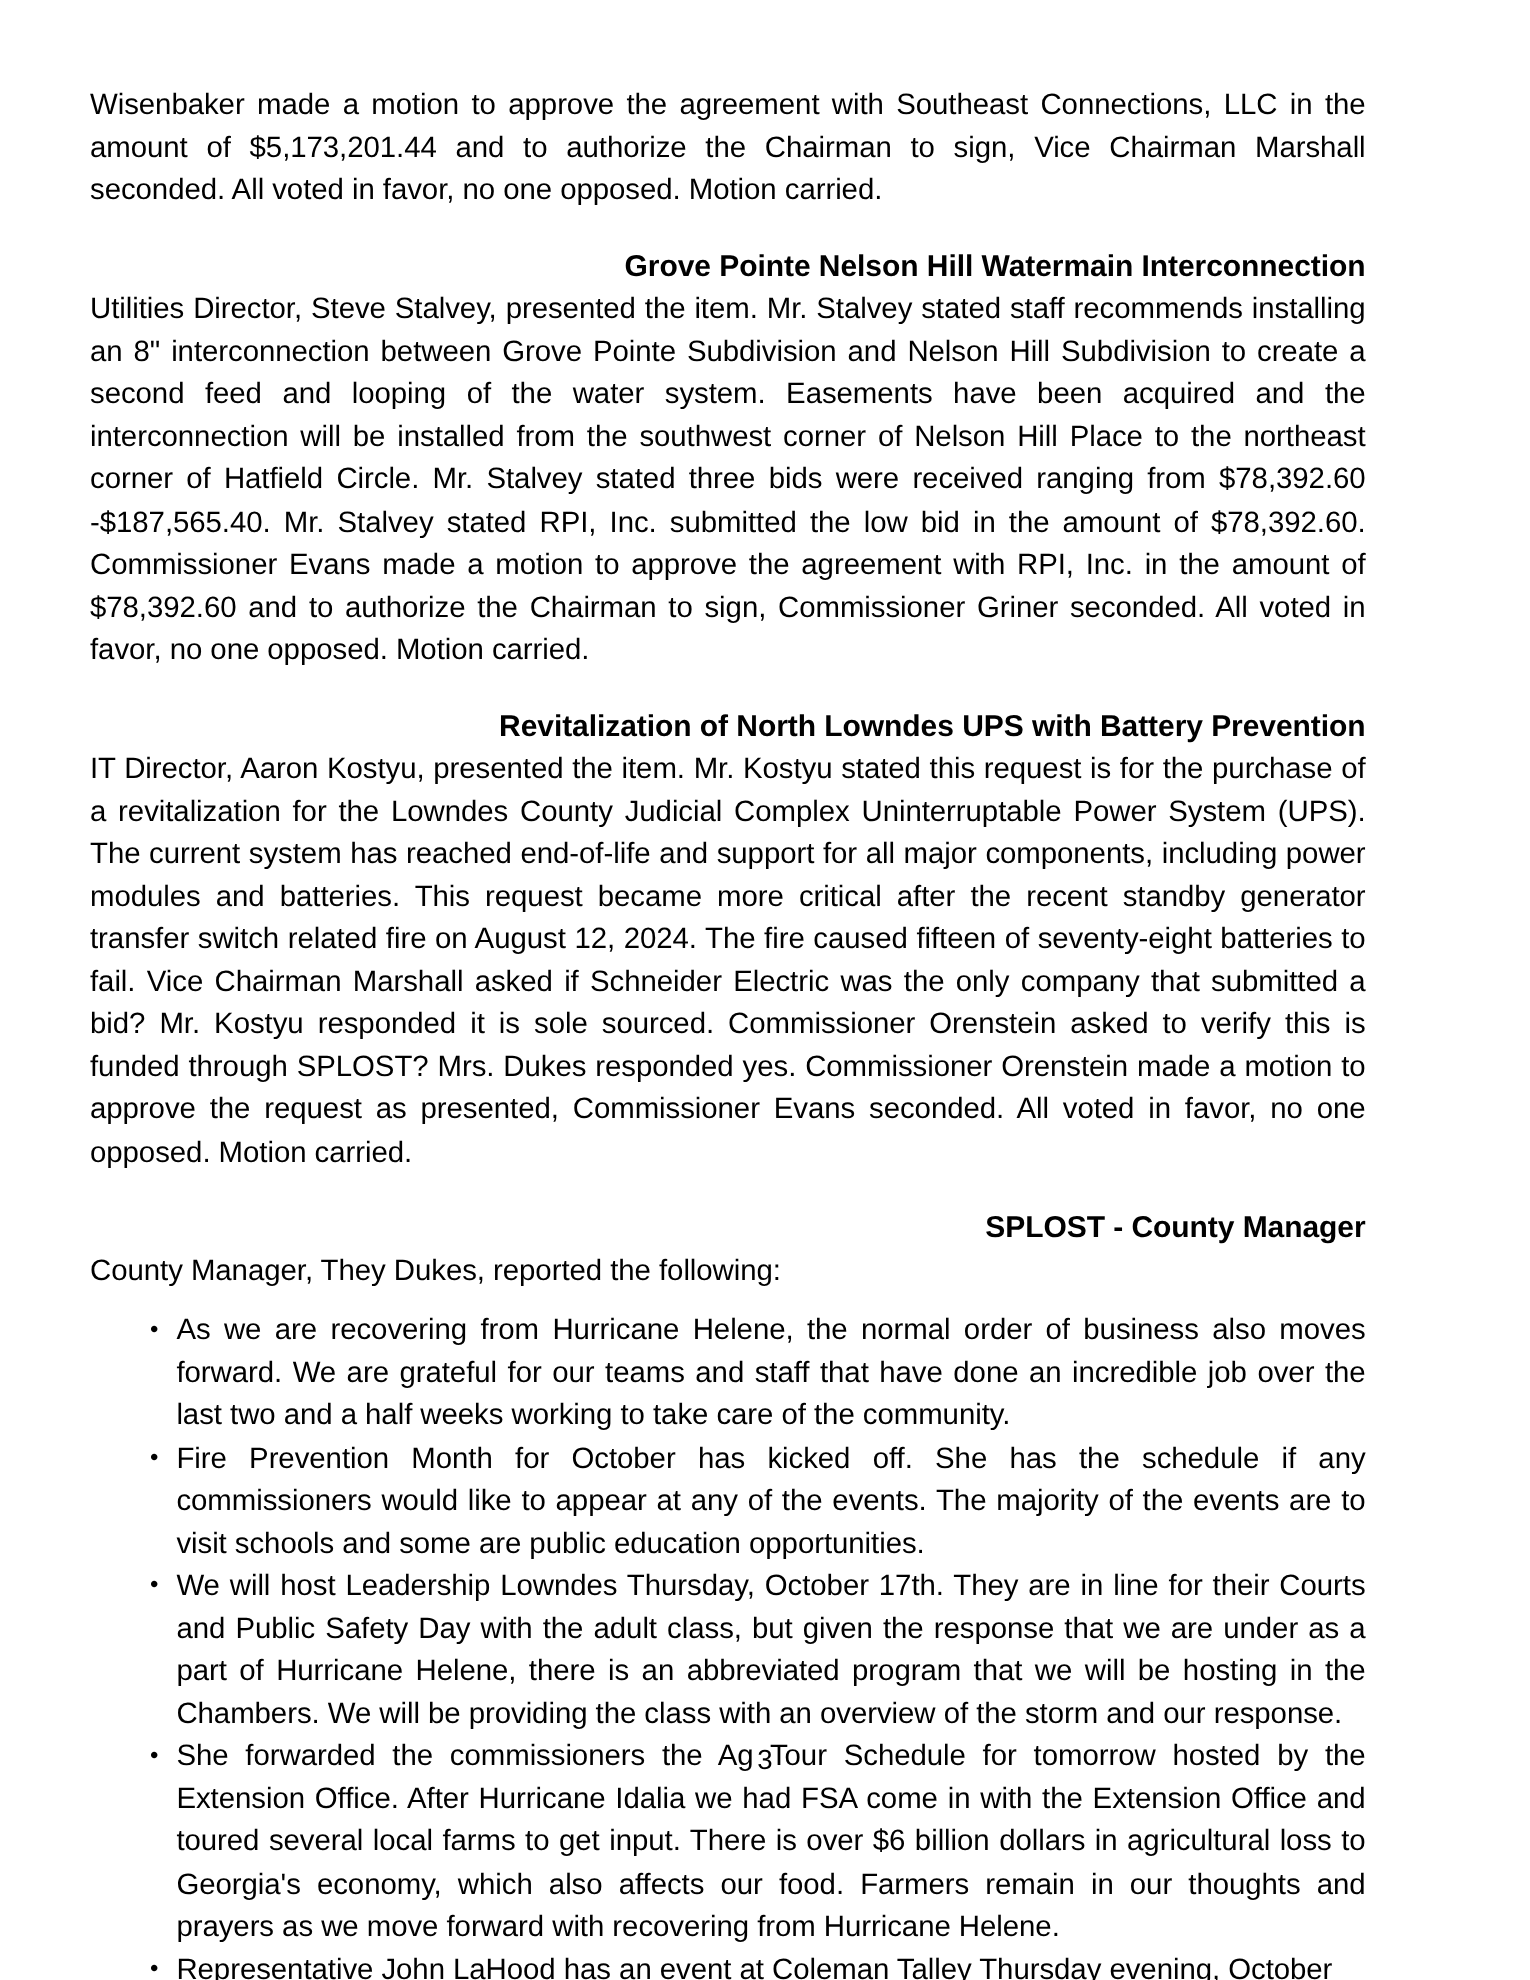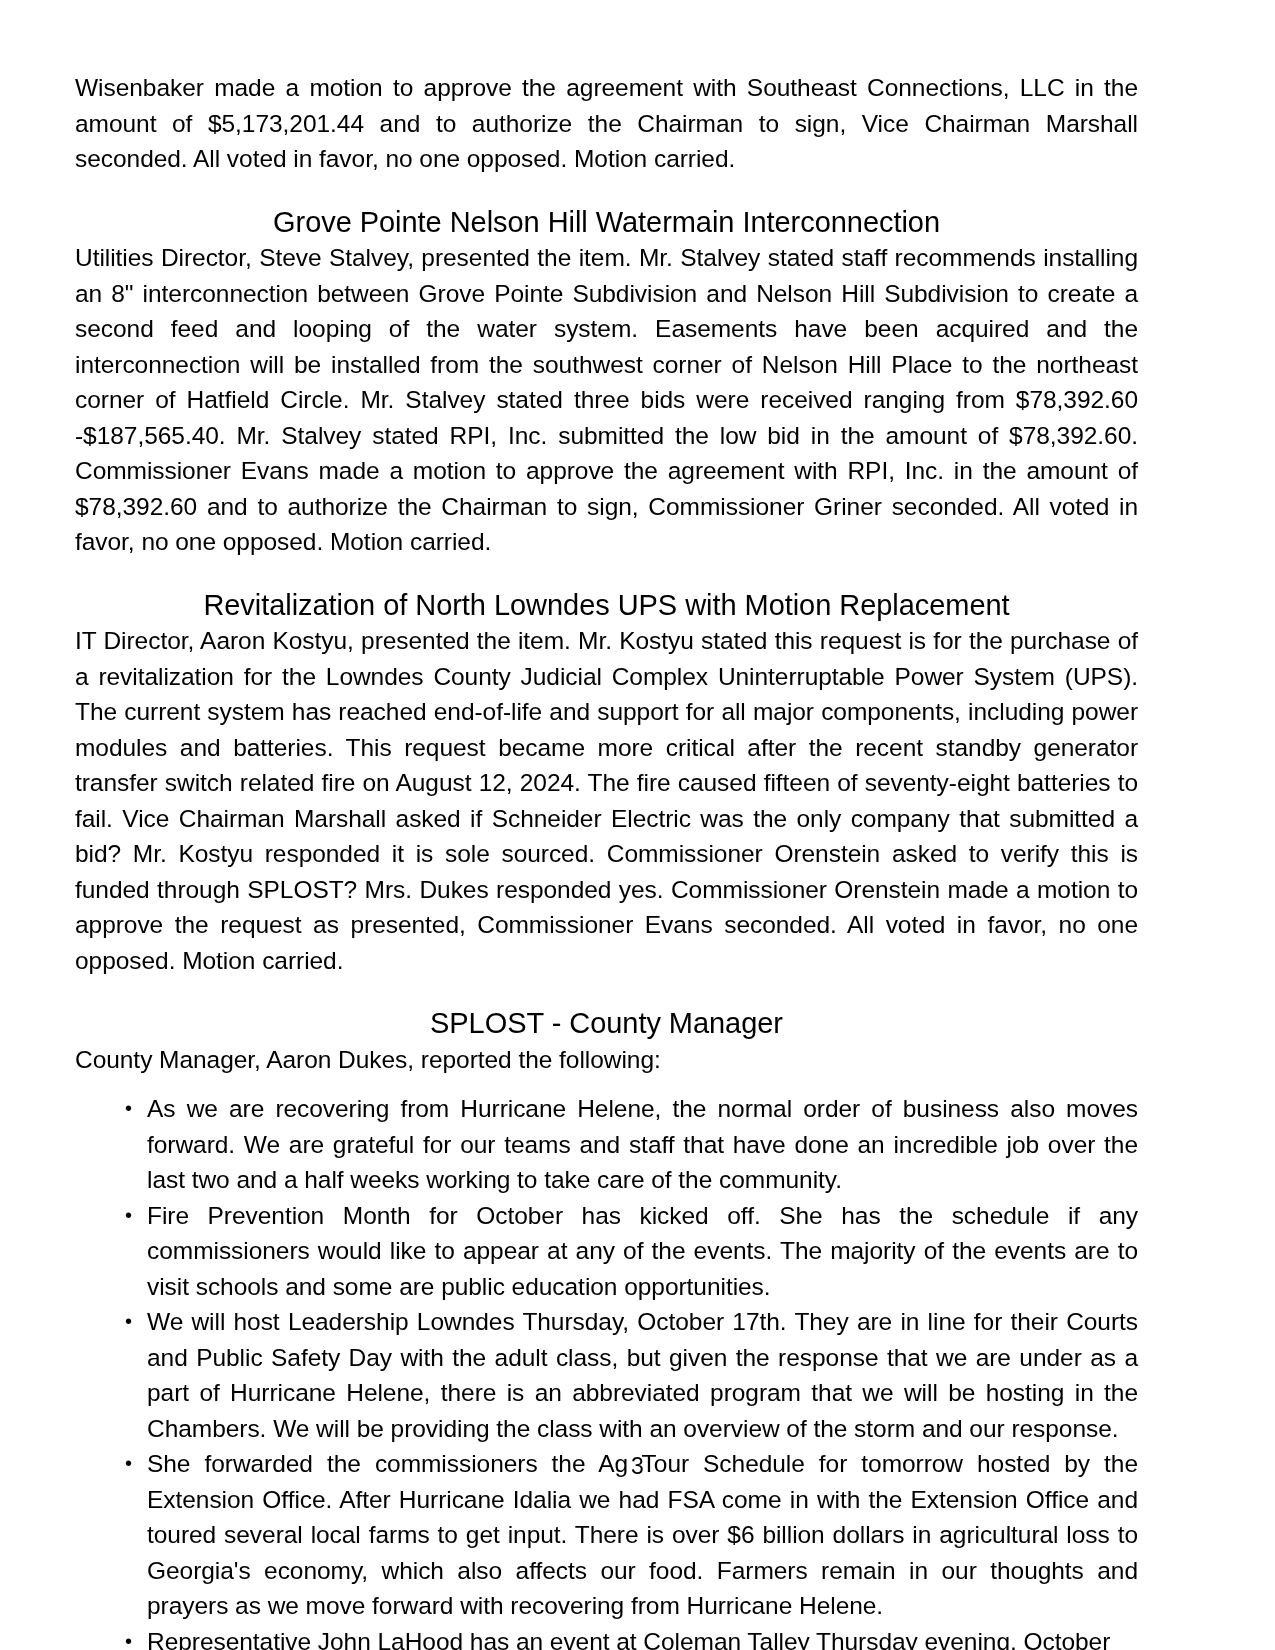--- a/index.html
+++ b/index.html
@@ -38,24 +38,24 @@
     letter-spacing: -0.05px;
   }
   .para-block {
     margin-bottom: 28px;
   }
   .para-block:last-child {
     margin-bottom: 0;
   }
   h2.section-heading {
     margin: 0;
-    font-size: 29px;
+    font-size: 25px;
     line-height: 35.5px;
-    font-weight: normal;
-    text-align: center;
+    font-weight: bold;
+    text-align: right;
     letter-spacing: -0.05px;
   }
   ul.report-list {
     margin: 14px 0 0 0;
     padding: 0;
     list-style: none;
   }
   ul.report-list li {
     position: relative;
     margin: 0 0 0 0;
@@ -98,27 +98,27 @@
     <div class="para-block">
       <p class="body-para last-line-left">Wisenbaker made a motion to approve the agreement with Southeast Connections, LLC in the amount of $5,173,201.44 and to authorize the Chairman to sign, Vice Chairman Marshall seconded.  All voted in favor, no one opposed.  Motion carried.</p>
     </div>
 
     <div class="para-block">
       <h2 class="section-heading">Grove Pointe Nelson Hill Watermain Interconnection</h2>
       <p class="body-para last-line-left">Utilities Director, Steve Stalvey, presented the item.  Mr. Stalvey stated staff recommends installing an 8" interconnection between Grove Pointe Subdivision and Nelson Hill Subdivision to create a second feed and looping of the water system.  Easements have been acquired and the interconnection will be installed from the southwest corner of Nelson Hill Place to the northeast corner of Hatfield Circle.  Mr. Stalvey stated three bids were received ranging from $78,392.60 -$187,565.40.  Mr. Stalvey stated RPI, Inc. submitted the low bid in the amount of $78,392.60.  Commissioner Evans made a motion to approve the agreement with RPI, Inc. in the amount of $78,392.60 and to authorize the Chairman to sign, Commissioner Griner seconded.  All voted in favor, no one opposed.  Motion carried.</p>
     </div>
 
     <div class="para-block">
-      <h2 class="section-heading">Revitalization of North Lowndes UPS with Motion Replacement</h2>
+      <h2 class="section-heading">Revitalization of North Lowndes UPS with Battery Prevention</h2>
       <p class="body-para last-line-left">IT Director, Aaron Kostyu, presented the item.  Mr. Kostyu stated this request is for the purchase of a revitalization for the Lowndes County Judicial Complex Uninterruptable Power System (UPS).  The current system has reached end-of-life and support for all major components, including power modules and batteries.  This request became more critical after the recent standby generator transfer switch related fire on August 12, 2024.  The fire caused fifteen of seventy-eight batteries to fail.  Vice Chairman Marshall asked if Schneider Electric was the only company that submitted a bid?  Mr. Kostyu responded it is sole sourced.  Commissioner Orenstein asked to verify this is funded through SPLOST?  Mrs. Dukes responded yes.  Commissioner Orenstein made a motion to approve the request as presented, Commissioner Evans seconded.  All voted in favor, no one opposed.  Motion carried.</p>
     </div>
 
     <div class="para-block">
       <h2 class="section-heading">SPLOST - County Manager</h2>
-      <p class="body-para last-line-left">County Manager, Aaron Dukes, reported the following:</p>
+      <p class="body-para last-line-left">County Manager, They Dukes, reported the following:</p>
 
       <ul class="report-list">
         <li>
           <span class="bullet-glyph">•</span>
           <span>As we are recovering from Hurricane Helene, the normal order of business also moves forward. We are grateful for our teams and staff that have done an incredible job over the last two and a half weeks working to take care of the community.</span>
         </li>
         <li>
           <span class="bullet-glyph">•</span>
           <span>Fire Prevention Month for October has kicked off. She has the schedule if any commissioners would like to appear at any of the events. The majority of the events are to visit schools and some are public education opportunities.</span>
         </li>

